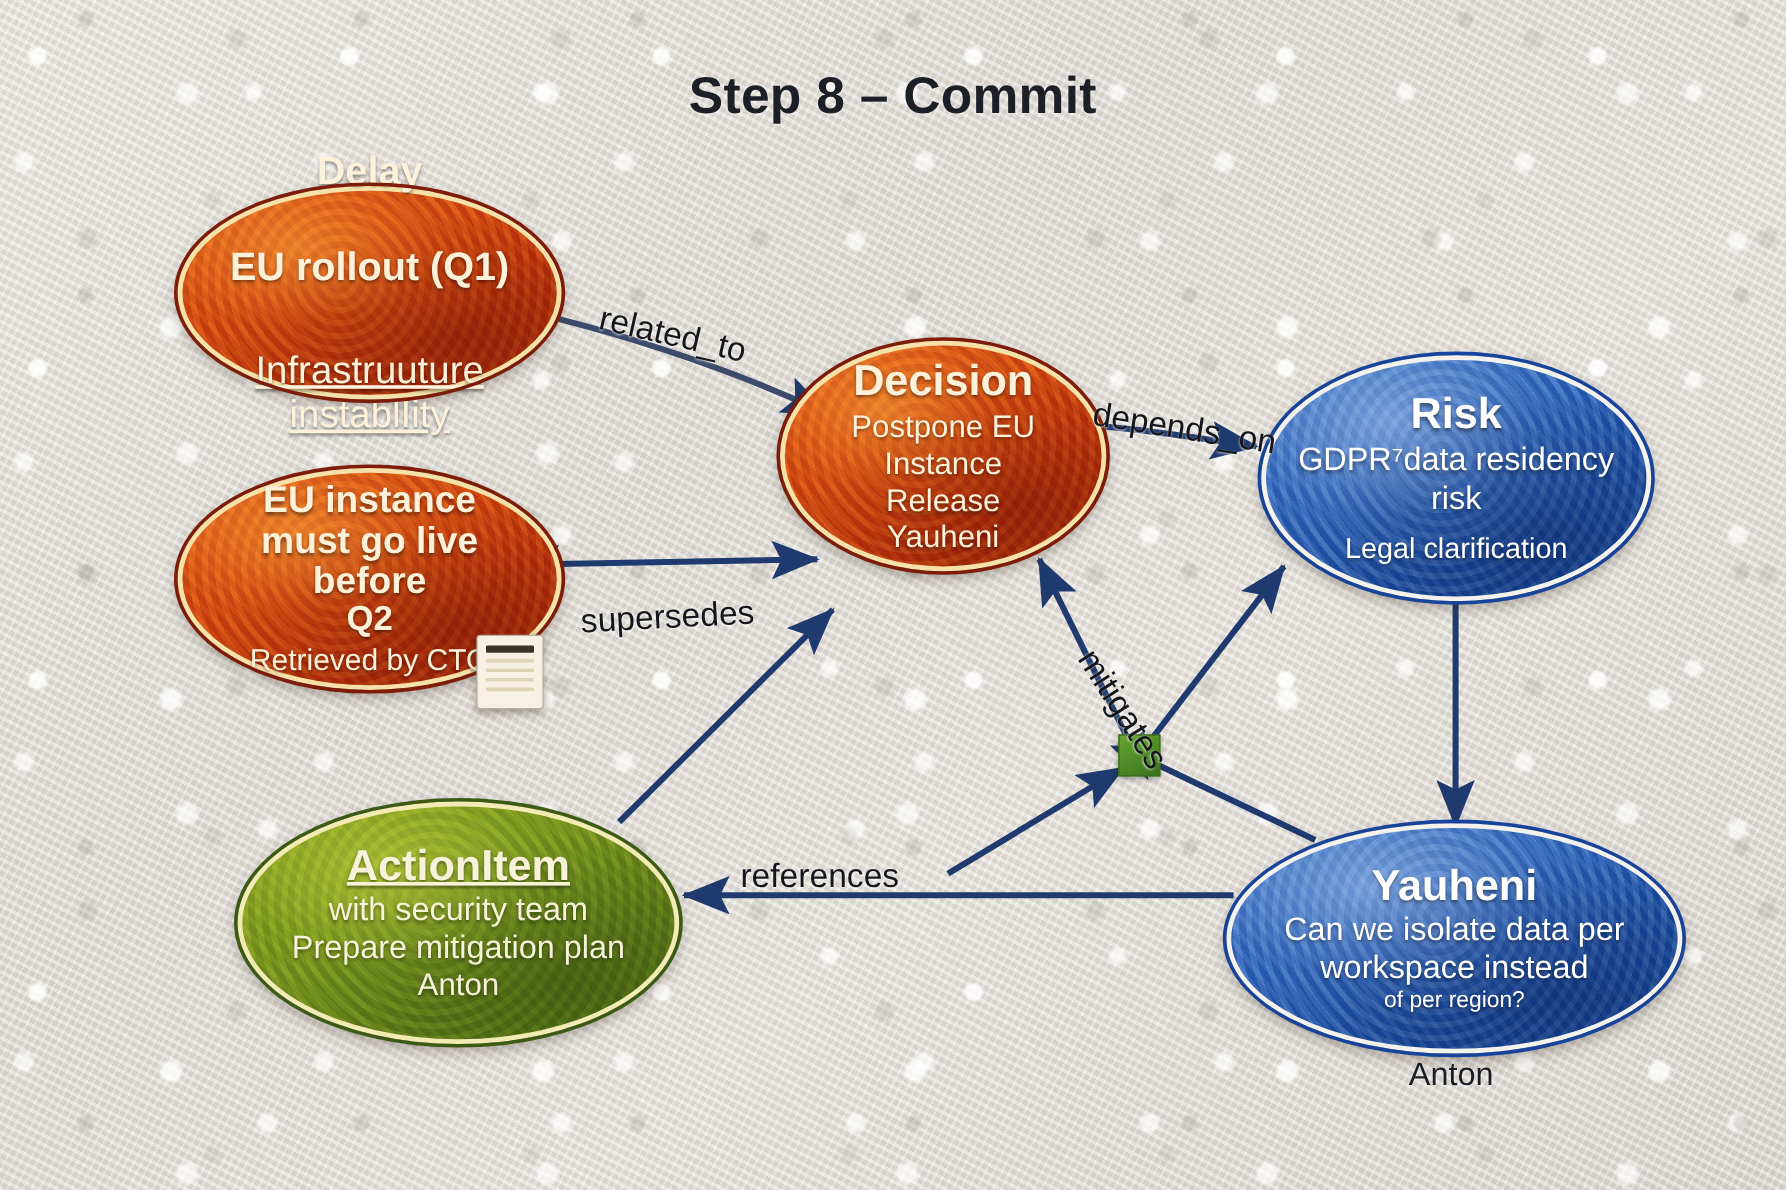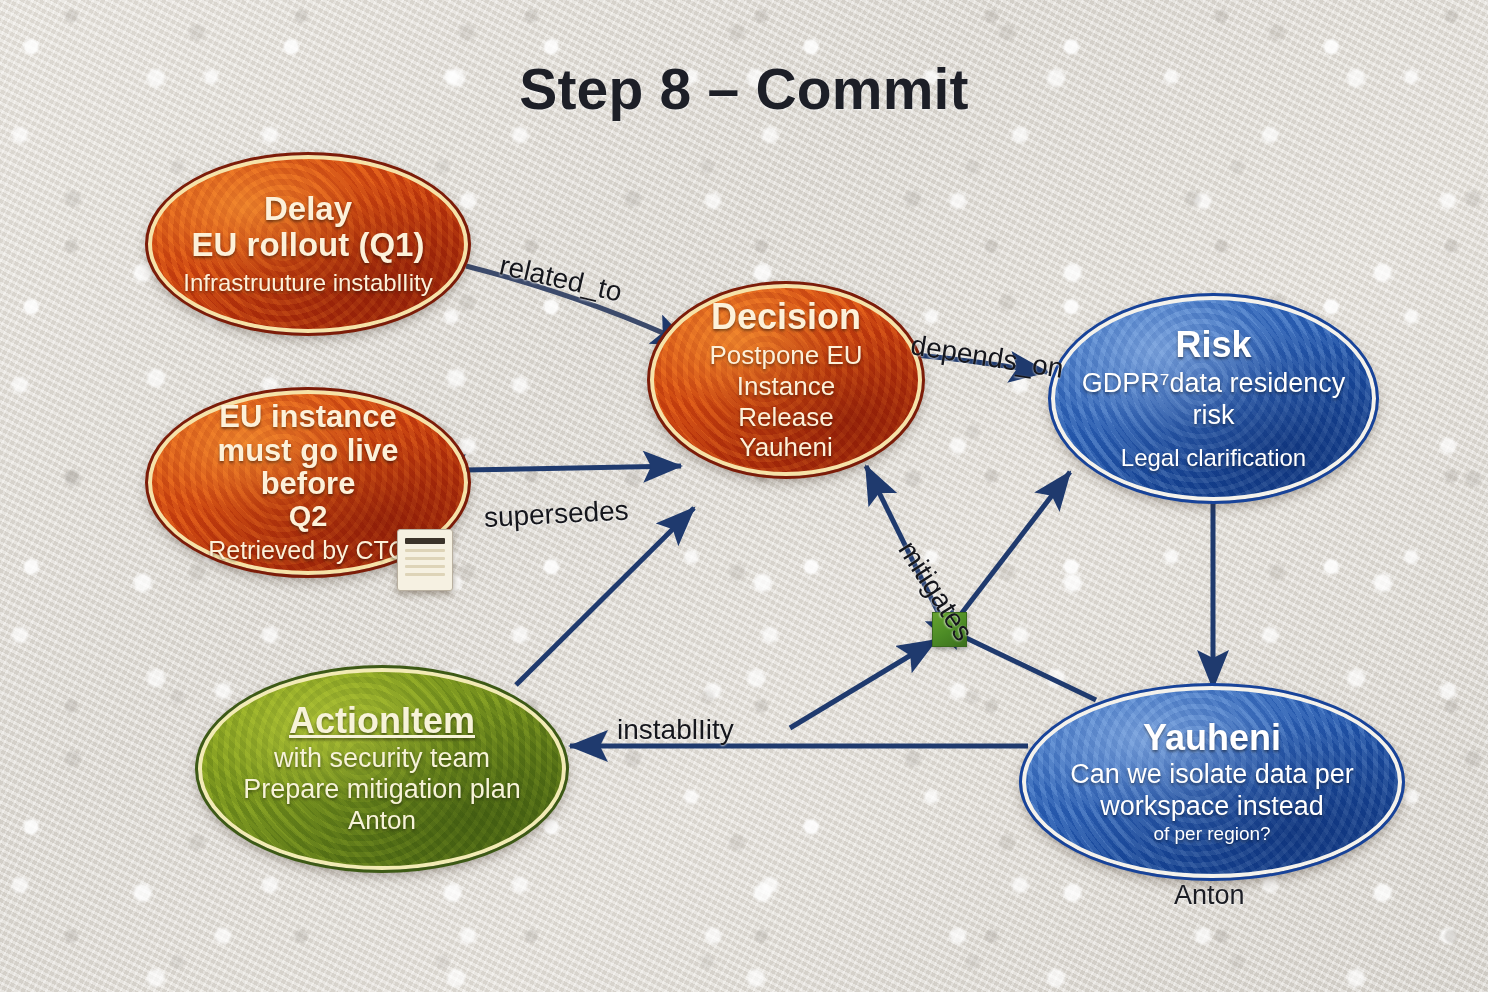--- a/index.html
+++ b/index.html
@@ -43,21 +43,21 @@
     height: 992px;
   }
 
   
   .title {
     position: absolute;
     left: 0;
     top: 56px;
     width: 1488px;
     text-align: center;
-    font-size: 57px;
+    font-size: 43px;
     font-weight: bold;
     color: #1d1f27;
     letter-spacing: 0.2px;
     text-shadow: 0 1px 2px rgba(255,255,255,0.6);
   }
 
   
   .node {
     position: absolute;
     border-radius: 50%;
@@ -207,24 +207,24 @@
 
     <path d="M 1096,700 L 962,636" fill="none" stroke="#1f3a6e" stroke-width="5"></path>
 
     <path d="M 790,728 L 936,640" fill="none" stroke="#1f3a6e" stroke-width="5" marker-end="url(#ah)"></path>
 
     <path d="M 1028,746 L 570,746" fill="none" stroke="#1f3a6e" stroke-width="5" marker-end="url(#ah)"></path>
   </svg>
 
   <div class="title">Step 8 – Commit</div>
 
-  <div class="node n-orange" style="left:148px; top:155px; width:320px; height:178px; padding:0 22px;">
+  <div class="node n-orange" style="left:148px; top:155px; width:320px; height:178px; padding:0 22px;gap:44px;">
     <div class="ntitle" style="font-size:33px;">Delay</div>
     <div class="ntitle" style="font-size:33px;">EU rollout (Q1)</div>
-    <div class="nmeta" style="font-size:24px; margin-top:7px;">Infrastruuture instablIity</div>
+    <div class="nmeta" style="font-size:32px; margin-top:7px;text-decoration:underline;">Infrastruuture instablIity</div>
   </div>
 
   <div class="node n-orange" style="left:148px; top:390px; width:320px; height:185px; padding:0 16px;">
     <div class="ntitle" style="font-size:31px;">EU instance</div>
     <div class="ntitle" style="font-size:31px;">must go live before</div>
     <div class="ntitle" style="font-size:29px;">Q2</div>
     <div class="nmeta" style="font-size:25px; margin-top:4px;">Retrieved by CTO</div>
   </div>
 
   <div class="doc-icon" style="left:397px; top:529px; width:56px; height:62px;">
@@ -267,15 +267,15 @@
   <div class="hub" style="left:932px; top:612px; width:33px; height:33px;"></div>
 
   <div class="elabel" style="left:500px; top:249px; transform:rotate(13deg);">related_to</div>
 
   <div class="elabel" style="left:911px; top:329px; transform:rotate(9deg);">depends_on</div>
 
   <div class="elabel" style="left:484px; top:502px; transform:rotate(-3deg);">supersedes</div>
 
   <div class="elabel" style="left:905px; top:528px; transform:rotate(57deg);">mitigates</div>
 
-  <div class="elabel" style="left:617px; top:714px;">instablIity</div>
+  <div class="elabel" style="left:617px; top:714px;">references</div>
 
 </div>
 
 </body></html>

